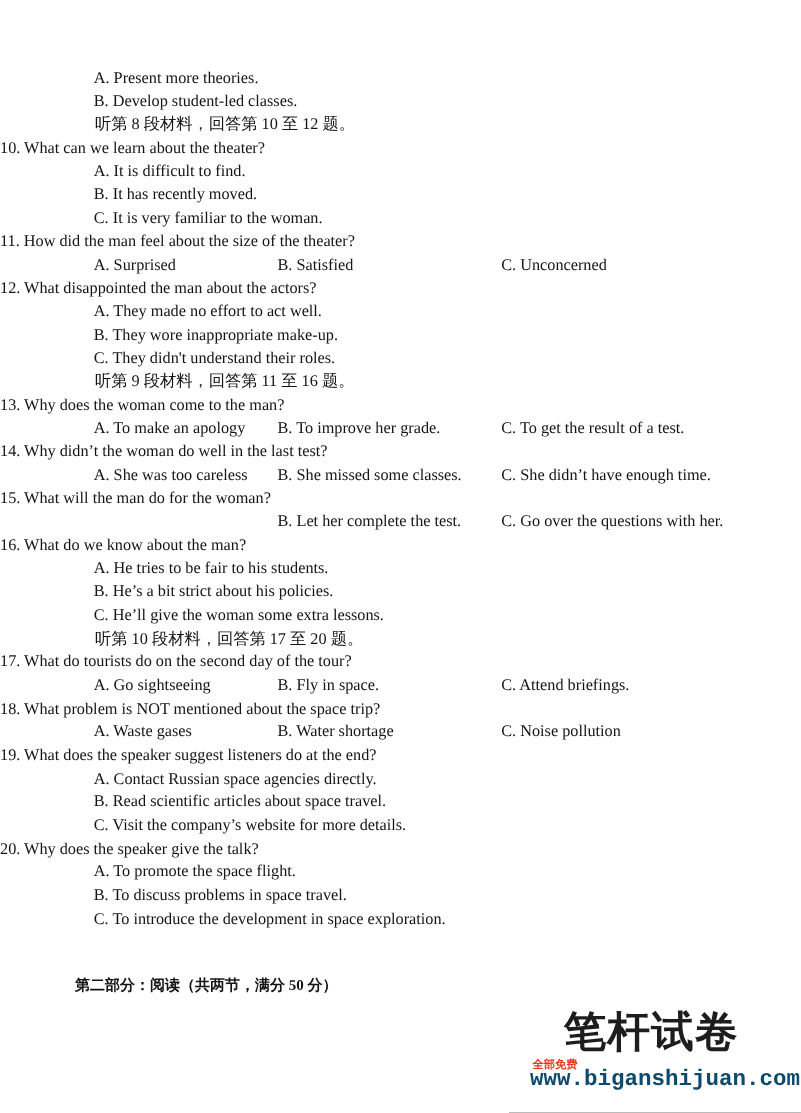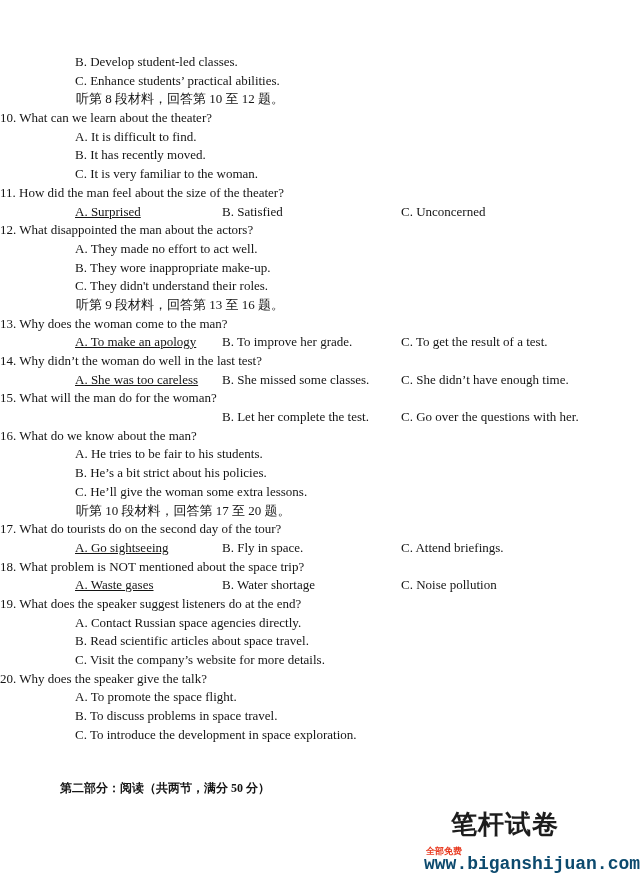--- a/index.html
+++ b/index.html
@@ -13,66 +13,66 @@
     color:#141414;
     overflow:hidden;
   }
   .content { position:absolute; top:53px; left:0; right:0; }
   .line { height:18.7px; line-height:18.7px; white-space:pre; }
   .line.q  { }
   .line.cn { padding-left:76px; }
   .line.opt{ padding-left:75px; }
   .line.row{ position:relative; }
   .line.row span { position:absolute; top:0; white-space:pre; }
-  .line.row .a { left:75px;text-decoration:underline; }
+  .line.row .a { left:75px; }
   .line.row .b { left:222px; }
   .line.row .c { left:401px; }
   .heading {
     position:absolute; left:60px; top:780px;
     font-weight:bold; font-size:12px;
     white-space:pre;
   }
   .footer-brand {
     position:absolute; left:451px; top:809px;
-    font-family:Liberation Serif, serif;
-    font-weight:bold; font-size:26px; line-height:1.2;
+    font-family:Liberation Mono, monospace;
+    font-weight:bold; font-size:34px; line-height:1.2;
     color:#1d1d1d; letter-spacing:1px; white-space:pre;
   }
   .footer-badge {
     position:absolute; left:426px; top:845px;
     font-family:"DejaVu Sans","Liberation Sans",sans-serif;
     font-weight:bold; font-size:9px;
     color:#e8391f; white-space:pre;
   }
   .footer-url {
     position:absolute; left:424px; top:853px;
     font-family:"Liberation Mono","DejaVu Sans Mono",monospace;
     font-weight:bold; font-size:18px; line-height:1.3;
     color:#0c4a6e; white-space:pre;
   }
 </style>
 </head>
 <body>
 
 <div class="page">
   <div class="content">
+      <div class="line opt">A. Present more theories.</div>
       <div class="line opt">B. Develop student-led classes.</div>
-      <div class="line opt">C. Enhance students’ practical abilities.</div>
       <div class="line cn">听第 8 段材料，回答第 10 至 12 题。</div>
       <div class="line q">10. What can we learn about the theater?</div>
       <div class="line opt">A. It is difficult to find.</div>
       <div class="line opt">B. It has recently moved.</div>
       <div class="line opt">C. It is very familiar to the woman.</div>
       <div class="line q">11. How did the man feel about the size of the theater?</div>
       <div class="line row"><span class="a">A. Surprised</span><span class="b">B. Satisfied</span><span class="c">C. Unconcerned</span></div>
       <div class="line q">12. What disappointed the man about the actors?</div>
       <div class="line opt">A. They made no effort to act well.</div>
       <div class="line opt">B. They wore inappropriate make-up.</div>
       <div class="line opt">C. They didn't understand their roles.</div>
-      <div class="line cn">听第 9 段材料，回答第 13 至 16 题。</div>
+      <div class="line cn">听第 9 段材料，回答第 11 至 16 题。</div>
       <div class="line q">13. Why does the woman come to the man?</div>
       <div class="line row"><span class="a">A. To make an apology</span><span class="b">B. To improve her grade.</span><span class="c">C. To get the result of a test.</span></div>
       <div class="line q">14. Why didn’t the woman do well in the last test?</div>
       <div class="line row"><span class="a">A. She was too careless</span><span class="b">B. She missed some classes.</span><span class="c">C. She didn’t have enough time.</span></div>
       <div class="line q">15. What will the man do for the woman?</div>
       <div class="line row"><span class="b">B. Let her complete the test.</span><span class="c">C. Go over the questions with her.</span></div>
       <div class="line q">16. What do we know about the man?</div>
       <div class="line opt">A. He tries to be fair to his students.</div>
       <div class="line opt">B. He’s a bit strict about his policies.</div>
       <div class="line opt">C. He’ll give the woman some extra lessons.</div>

